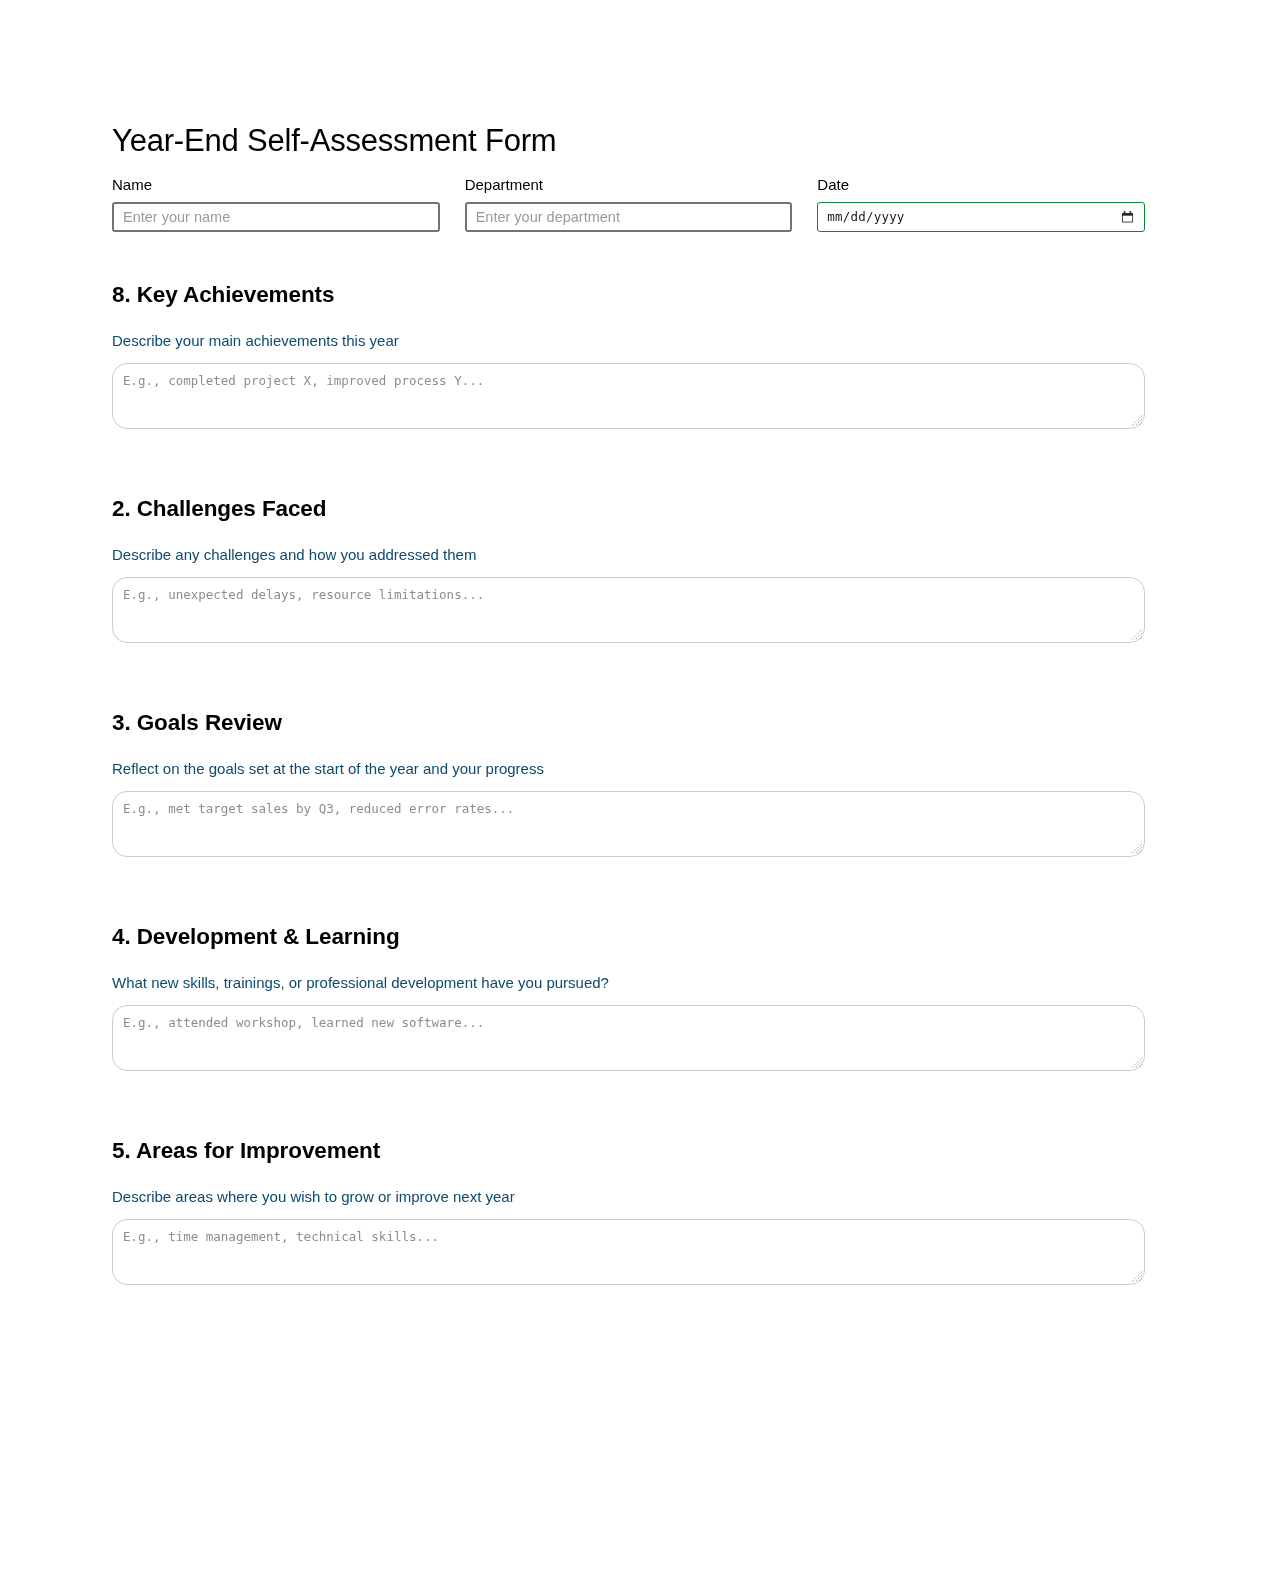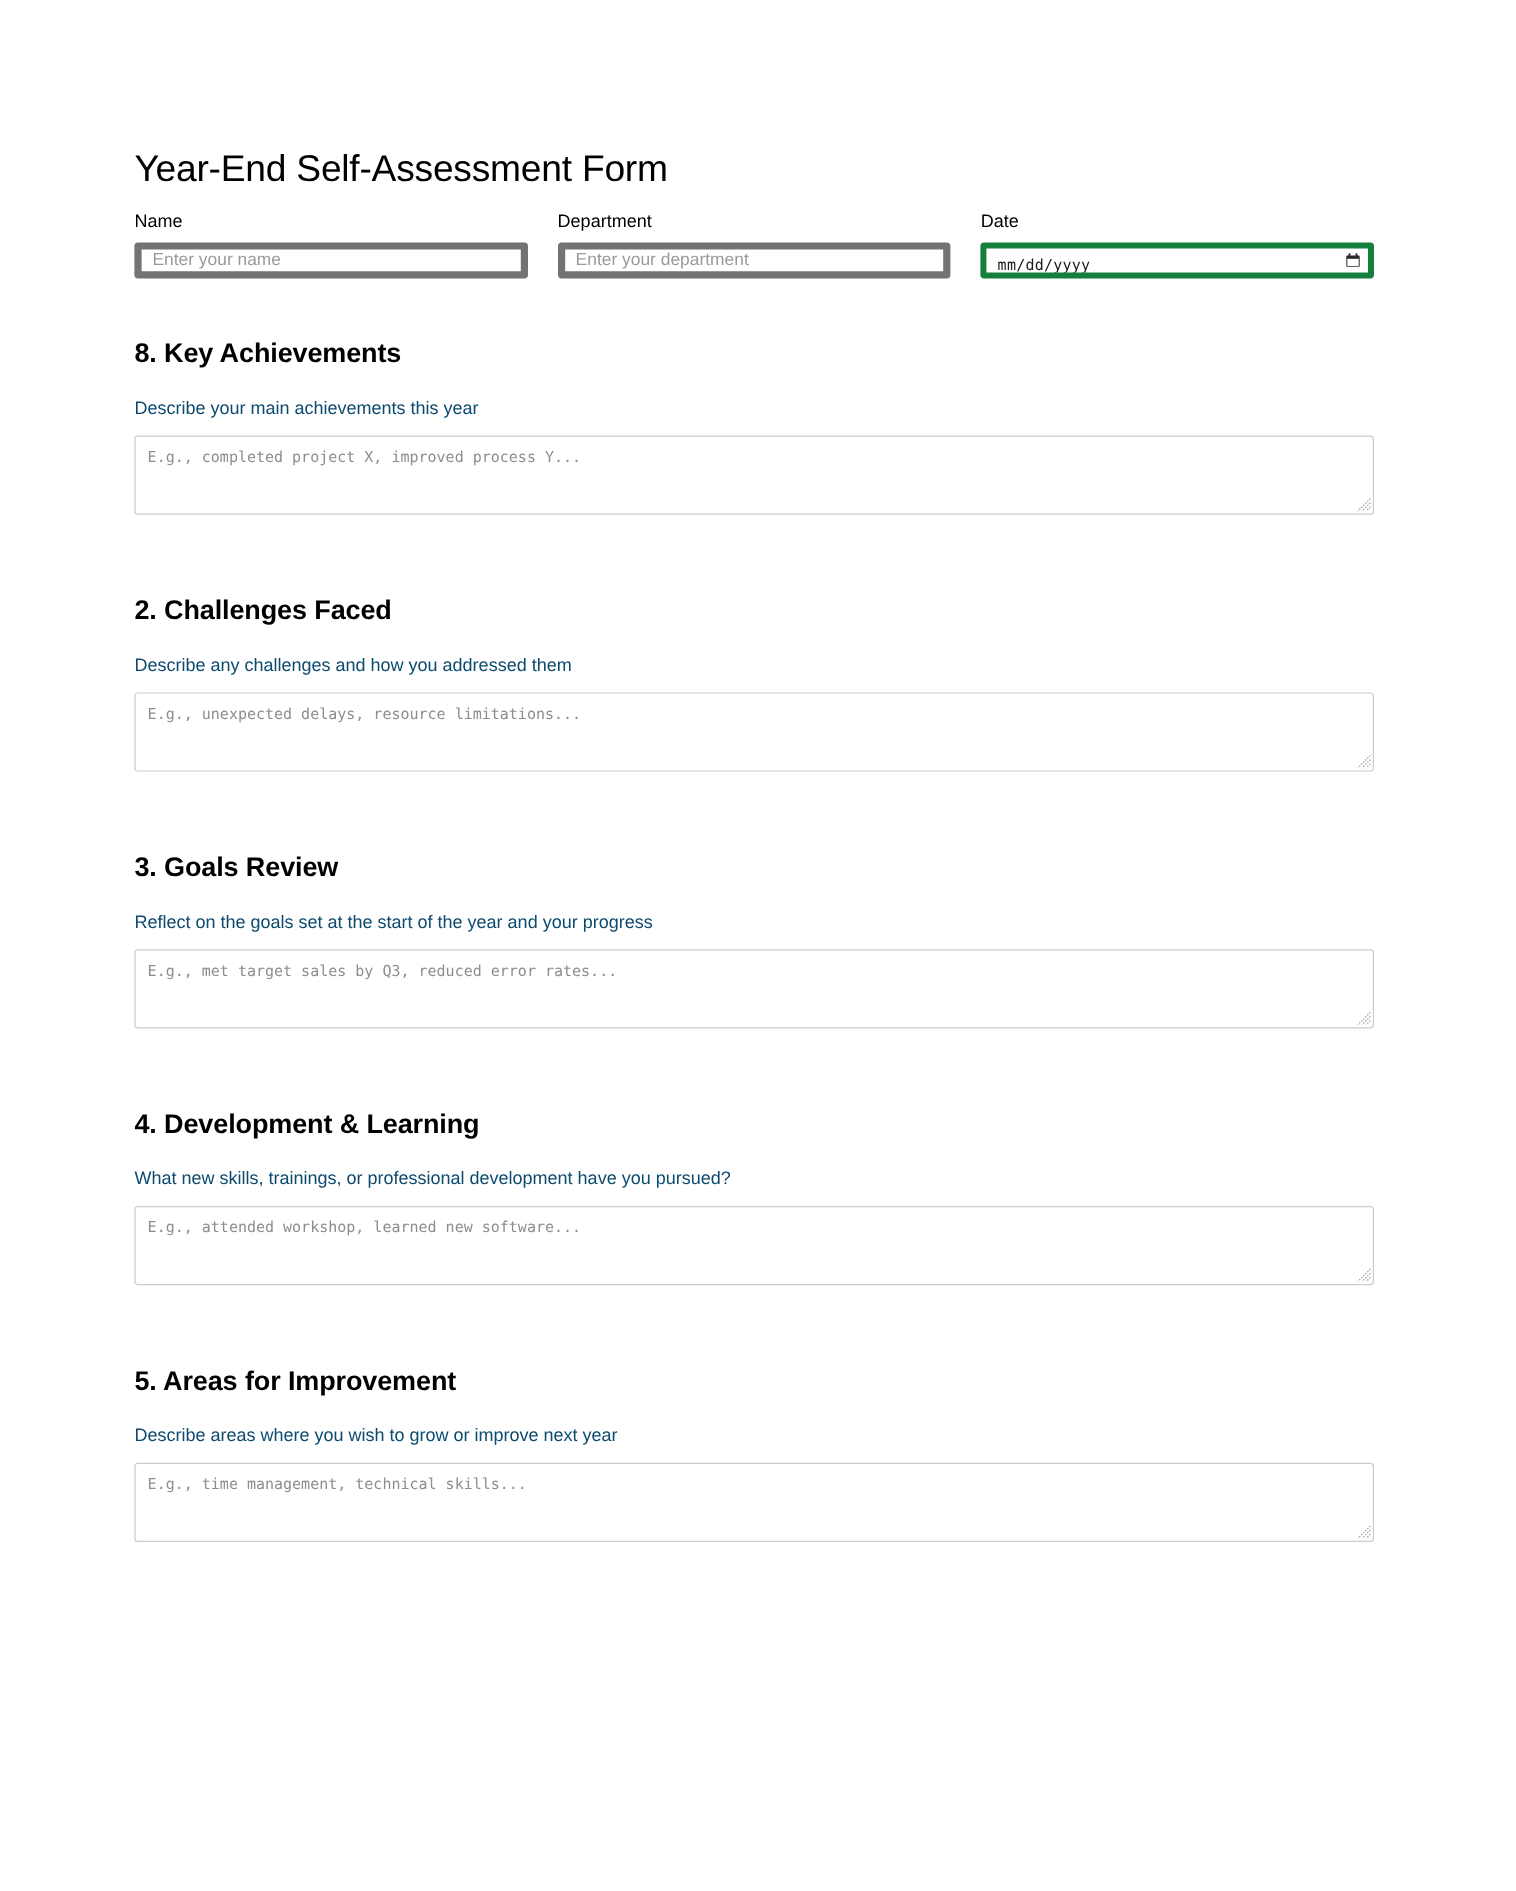--- a/index.html
+++ b/index.html
@@ -63,40 +63,40 @@
     font-size: 15px;
     line-height: 19px;
     color: #000;
     margin-bottom: 8px;
   }
   .text-input {
     display: block;
     box-sizing: border-box;
     width: 100%;
     height: 30px;
-    border: 6px solid #737373;
+    border: 2px solid #737373;
     border-radius: 3px;
     background: #ffffff;
     padding: 0 9px;
     font-family: "Liberation Sans", sans-serif;
     font-size: 14.5px;
     color: #000;
     outline: none;
   }
   .text-input::placeholder { color: #9a9a9a; opacity: 1; }
 
   .date-wrap {
     position: relative;
   }
   .date-input {
     display: block;
     box-sizing: border-box;
     width: 100%;
     height: 30px;
-    border: 5px solid #15803d;
+    border: 1px solid #15803d;
     border-radius: 3px;
     background: #ffffff;
     padding: 0 30px 0 9px;
     font-family: "DejaVu Sans Mono", monospace;
     font-size: 12.5px;
     letter-spacing: 0.2px;
     color: #1a1a1a;
     line-height: 28px;
     white-space: nowrap;
     overflow: hidden;
@@ -135,21 +135,21 @@
     margin: 0 0 13px 0;
     color: #0c4a6e;
   }
   .ta-wrap { position: relative; width: 100%; }
   .section-textarea {
     display: block;
     box-sizing: border-box;
     width: 100%;
     height: 66px;
     border: 1px solid #cccccc;
-    border-radius: 3px;
+    border-radius: 15px;
     background: #ffffff;
     padding: 9px 10px;
     font-family: "DejaVu Sans Mono", monospace;
     font-size: 12.5px;
     line-height: 16px;
     color: #000;
     resize: none;
     outline: none;
     overflow: hidden;
   }

